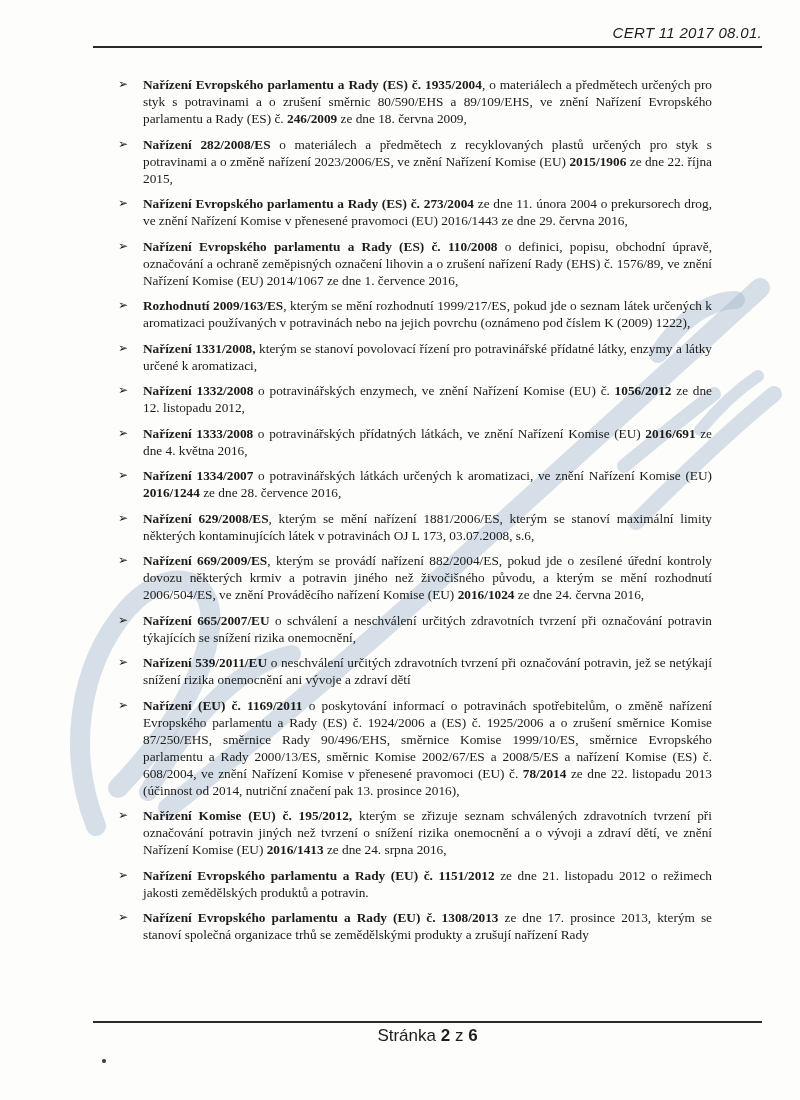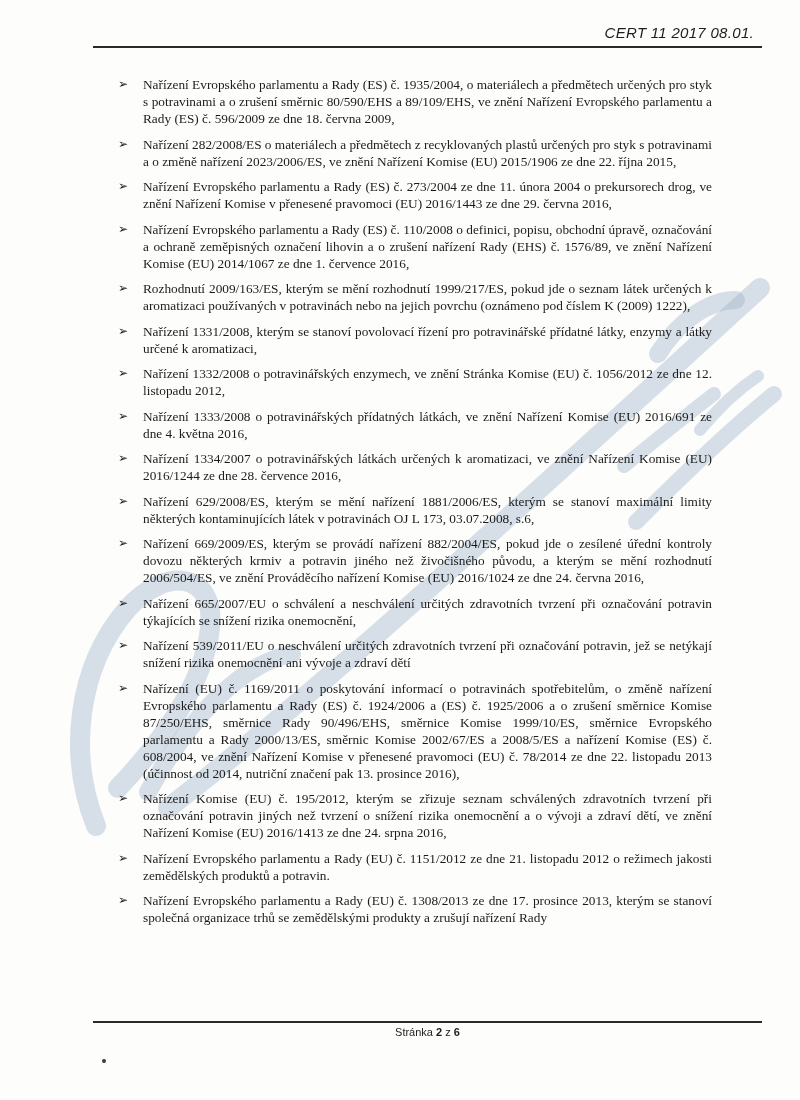--- a/index.html
+++ b/index.html
@@ -14,21 +14,21 @@
     background: #fdfdfc;
     overflow: hidden;
     color: #1b1b1b;
   }
   .watermark {
     position: absolute; left: 0; top: 0;
     width: 800px; height: 1100px;
     pointer-events: none;
   }
   .doc-code {
-    position: absolute; top: 24px; right: 46px;
+    position: absolute; top: 24px; right: 38px;
     font-family: "Liberation Sans", sans-serif;
     font-style: italic;
     font-size: 15px;
     letter-spacing: 0.3px;
     color: #1e1e1e;
   }
   .rule {
     position: absolute; left: 93px; width: 669px; height: 2px;
     background: #2a2a2a;
   }
@@ -45,26 +45,26 @@
     font-size: 13.3px;
     line-height: 17px;
     color: #1b1b1b;
   }
   .item .bullet {
     position: absolute; left: 0; top: 0;
     font-size: 12px;
     font-family: "DejaVu Sans", sans-serif;
     color: #1b1b1b;
   }
-  .item .b { font-weight: normal; }
+  .item .b { font-weight: bold; }
   .page-num {
     position: absolute; top: 1026px; left: 93px; width: 669px;
     text-align: center;
     font-family: "Liberation Sans", sans-serif;
-    font-size: 11px;
+    font-size: 17px;
     color: #1e1e1e;
   }
   .page-num b { font-weight: bold; }
   .speck {
     position: absolute; left: 102px; top: 1059px;
     width: 4px; height: 4px; border-radius: 50%;
     background: #3a3a3a;
   }
 </style>
 </head>
@@ -81,27 +81,27 @@
       <path d="M 624 466 C 658 438 688 414 714 394" stroke-width="14"></path>
       <path d="M 658 354 C 678 322 708 300 736 300" stroke-width="18"></path>
       <path d="M 700 430 C 720 406 740 388 758 376" stroke-width="12"></path>
     </g>
   </svg>
 
   <div class="doc-code">CERT 11 2017 08.01.</div>
   <div class="rule top-rule"></div>
 
   <div class="content">
-      <div class="item"><span class="bullet">➢</span><span><span class="b">Nařízení Evropského parlamentu a Rady (ES) č. 1935/2004</span><span>, o materiálech a předmětech určených pro styk s potravinami a o zrušení směrnic 80/590/EHS a 89/109/EHS, ve znění Nařízení Evropského parlamentu a Rady (ES) č. </span><span class="b">596/2009</span><span> ze dne 18. června 2009,</span></span></div>
+      <div class="item"><span class="bullet">➢</span><span><span class="b">Nařízení Evropského parlamentu a Rady (ES) č. 1935/2004</span><span>, o materiálech a předmětech určených pro styk s potravinami a o zrušení směrnic 80/590/EHS a 89/109/EHS, ve znění Nařízení Evropského parlamentu a Rady (ES) č. </span><span class="b">246/2009</span><span> ze dne 18. června 2009,</span></span></div>
       <div class="item"><span class="bullet">➢</span><span><span class="b">Nařízení 282/2008/ES</span><span> o materiálech a předmětech z recyklovaných plastů určených pro styk s potravinami a o změně nařízení 2023/2006/ES, ve znění Nařízení Komise (EU) </span><span class="b">2015/1906</span><span> ze dne 22. října 2015,</span></span></div>
       <div class="item"><span class="bullet">➢</span><span><span class="b">Nařízení Evropského parlamentu a Rady (ES) č. 273/2004</span><span> ze dne 11. února 2004 o prekursorech drog, ve znění Nařízení Komise v přenesené pravomoci (EU) 2016/1443 ze dne 29. června 2016,</span></span></div>
       <div class="item"><span class="bullet">➢</span><span><span class="b">Nařízení Evropského parlamentu a Rady (ES) č. 110/2008</span><span> o definici, popisu, obchodní úpravě, označování a ochraně zeměpisných označení lihovin a o zrušení nařízení Rady (EHS) č. 1576/89, ve znění Nařízení Komise (EU) 2014/1067 ze dne 1. července 2016,</span></span></div>
       <div class="item"><span class="bullet">➢</span><span><span class="b">Rozhodnutí 2009/163/ES</span><span>, kterým se mění rozhodnutí 1999/217/ES, pokud jde o seznam látek určených k aromatizaci používaných v potravinách nebo na jejich povrchu (oznámeno pod číslem K (2009) 1222),</span></span></div>
       <div class="item"><span class="bullet">➢</span><span><span class="b">Nařízení 1331/2008,</span><span> kterým se stanoví povolovací řízení pro potravinářské přídatné látky, enzymy a látky určené k aromatizaci,</span></span></div>
-      <div class="item"><span class="bullet">➢</span><span><span class="b">Nařízení 1332/2008</span><span> o potravinářských enzymech, ve znění Stránka Komise (EU) č. </span><span class="b">1056/2012</span><span> ze dne 12. listopadu 2012,</span></span></div>
+      <div class="item"><span class="bullet">➢</span><span><span class="b">Nařízení 1332/2008</span><span> o potravinářských enzymech, ve znění Nařízení Komise (EU) č. </span><span class="b">1056/2012</span><span> ze dne 12. listopadu 2012,</span></span></div>
       <div class="item"><span class="bullet">➢</span><span><span class="b">Nařízení 1333/2008</span><span> o potravinářských přídatných látkách, ve znění Nařízení Komise (EU) </span><span class="b">2016/691</span><span> ze dne 4. května 2016,</span></span></div>
       <div class="item"><span class="bullet">➢</span><span><span class="b">Nařízení 1334/2007</span><span> o potravinářských látkách určených k aromatizaci, ve znění Nařízení Komise (EU) </span><span class="b">2016/1244</span><span> ze dne 28. července 2016,</span></span></div>
       <div class="item"><span class="bullet">➢</span><span><span class="b">Nařízení 629/2008/ES</span><span>, kterým se mění nařízení 1881/2006/ES, kterým se stanoví maximální limity některých kontaminujících látek v potravinách OJ L 173, 03.07.2008, s.6,</span></span></div>
       <div class="item"><span class="bullet">➢</span><span><span class="b">Nařízení 669/2009/ES</span><span>, kterým se provádí nařízení 882/2004/ES, pokud jde o zesílené úřední kontroly dovozu některých krmiv a potravin jiného než živočišného původu, a kterým se mění rozhodnutí 2006/504/ES, ve znění Prováděcího nařízení Komise (EU) </span><span class="b">2016/1024</span><span> ze dne 24. června 2016,</span></span></div>
       <div class="item"><span class="bullet">➢</span><span><span class="b">Nařízení 665/2007/EU</span><span> o schválení a neschválení určitých zdravotních tvrzení při označování potravin týkajících se snížení rizika onemocnění,</span></span></div>
       <div class="item"><span class="bullet">➢</span><span><span class="b">Nařízení 539/2011/EU</span><span> o neschválení určitých zdravotních tvrzení při označování potravin, jež se netýkají snížení rizika onemocnění ani vývoje a zdraví dětí</span></span></div>
       <div class="item"><span class="bullet">➢</span><span><span class="b">Nařízení (EU) č. 1169/2011</span><span>  o poskytování informací o potravinách spotřebitelům, o změně nařízení Evropského parlamentu a Rady (ES) č. 1924/2006 a (ES) č. 1925/2006 a o zrušení směrnice Komise 87/250/EHS, směrnice Rady 90/496/EHS, směrnice Komise 1999/10/ES, směrnice Evropského parlamentu a Rady 2000/13/ES, směrnic Komise 2002/67/ES a 2008/5/ES a nařízení Komise (ES) č. 608/2004, ve znění Nařízení Komise v přenesené pravomoci (EU) č. </span><span class="b">78/2014</span><span> ze dne 22. listopadu 2013 (účinnost od 2014, nutriční značení pak 13. prosince 2016),</span></span></div>
       <div class="item"><span class="bullet">➢</span><span><span class="b">Nařízení Komise (EU) č. 195/2012,</span><span> kterým se zřizuje seznam schválených zdravotních tvrzení při označování potravin jiných než tvrzení o snížení rizika onemocnění a o vývoji a zdraví dětí, ve znění Nařízení Komise (EU) </span><span class="b">2016/1413</span><span> ze dne 24. srpna 2016,</span></span></div>
       <div class="item"><span class="bullet">➢</span><span><span class="b">Nařízení Evropského parlamentu a Rady (EU) č. 1151/2012</span><span> ze dne 21. listopadu 2012 o režimech jakosti zemědělských produktů a potravin.</span></span></div>
       <div class="item"><span class="bullet">➢</span><span><span class="b">Nařízení Evropského parlamentu a Rady (EU) č. 1308/2013</span><span> ze dne 17. prosince 2013, kterým se stanoví společná organizace trhů se zemědělskými produkty a zrušují nařízení Rady</span></span></div>

